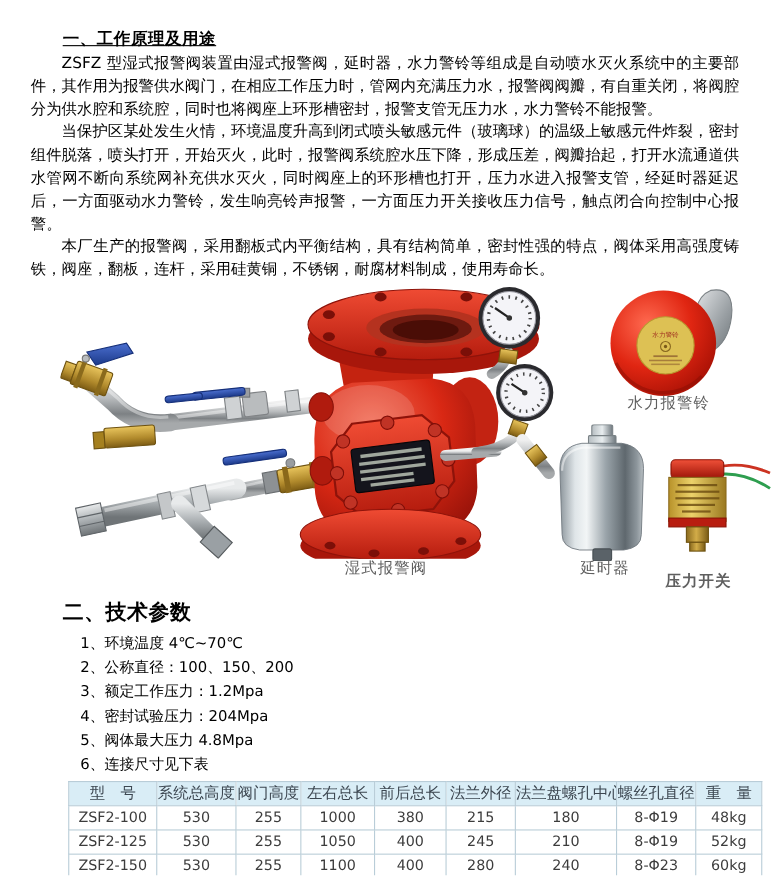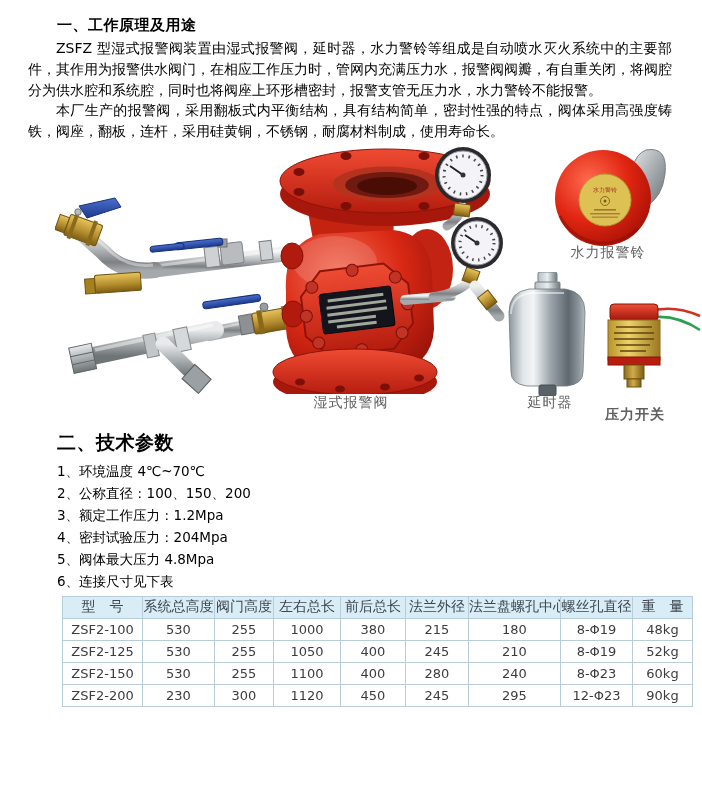--- a/index.html
+++ b/index.html
@@ -1,28 +1,28 @@
 <!DOCTYPE html>
 <html><head>
 <meta charset="utf-8">
 <style>
   html,body{margin:0;padding:0;background:#fff;}
   .page{
     position:relative;width:702px;height:796px;background:#ffffff;
     font-family:"DejaVu Sans","Liberation Sans",sans-serif;color:#000;
     overflow:hidden;
   }
-  .h1{margin:16px 0 3px 57px;font-size:15px;font-weight:bold;letter-spacing:.5px;}
+  .h1{margin:26px 0 3px 57px;font-size:15px;font-weight:bold;letter-spacing:.5px;text-decoration:underline;}
   .content{margin:2px 30px 0 28px;}
   .content p{margin:0;text-indent:2em;font-size:14px;line-height:20.8px;text-align:justify;}
   .figures{position:relative;height:280px;}
   .fig{position:absolute;}
   .fig-label{position:absolute;font-size:14px;color:#5f5f5f;text-align:center;letter-spacing:1px;}
   .h2{margin:8px 0 4px 57px;font-size:19px;font-weight:bold;letter-spacing:.5px;}
-  .params{margin-left:57px;}
+  .params{margin-left:73px;}
   .params .param{font-size:13.5px;line-height:22px;}
   table.spec{
     margin:4px 0 0 62px;border-collapse:collapse;width:630px;table-layout:fixed;
     font-size:13px;color:#3c3c3c;
   }
   table.spec th,table.spec td{
     border:1px solid #b9cdd8;text-align:center;height:21px;padding:0;
     overflow:hidden;white-space:nowrap;
   }
   table.spec th{background:#d9edf6;font-weight:normal;color:#3c4650;font-size:14px;}
@@ -30,20 +30,21 @@
 </style>
 </head>
 <body>
 
 <div class="page">
 
   <div class="h1">一、工作原理及用途</div>
 
   <div class="content">
       <p>ZSFZ 型湿式报警阀装置由湿式报警阀，延时器，水力警铃等组成是自动喷水灭火系统中的主要部件，其作用为报警供水阀门，在相应工作压力时，管网内充满压力水，报警阀阀瓣，有自重关闭，将阀腔分为供水腔和系统腔，同时也将阀座上环形槽密封，报警支管无压力水，水力警铃不能报警。</p>
+      <p>当保护区某处发生火情，环境温度升高到闭式喷头敏感元件（玻璃球）的温级上敏感元件炸裂，密封组件脱落，喷头打开，开始灭火，此时，报警阀系统腔水压下降，形成压差，阀瓣抬起，打开水流通道供水管网不断向系统网补充供水灭火，同时阀座上的环形槽也打开，压力水进入报警支管，经延时器延迟后，一方面驱动水力警铃，发生响亮铃声报警，一方面压力开关接收压力信号，触点闭合向控制中心报警。</p>
       <p>本厂生产的报警阀，采用翻板式内平衡结构，具有结构简单，密封性强的特点，阀体采用高强度铸铁，阀座，翻板，连杆，采用硅黄铜，不锈钢，耐腐材料制成，使用寿命长。</p>
     </div>
 
   <div class="figures">
 
     <svg class="fig" style="left:55px;top:2px;" width="455" height="250" viewBox="0 0 455 250">
       <defs>
         <radialGradient id="redBody" cx="35%" cy="30%" r="80%">
           <stop offset="0%" stop-color="#f26a52"></stop>
             <stop offset="55%" stop-color="#d92814"></stop>

